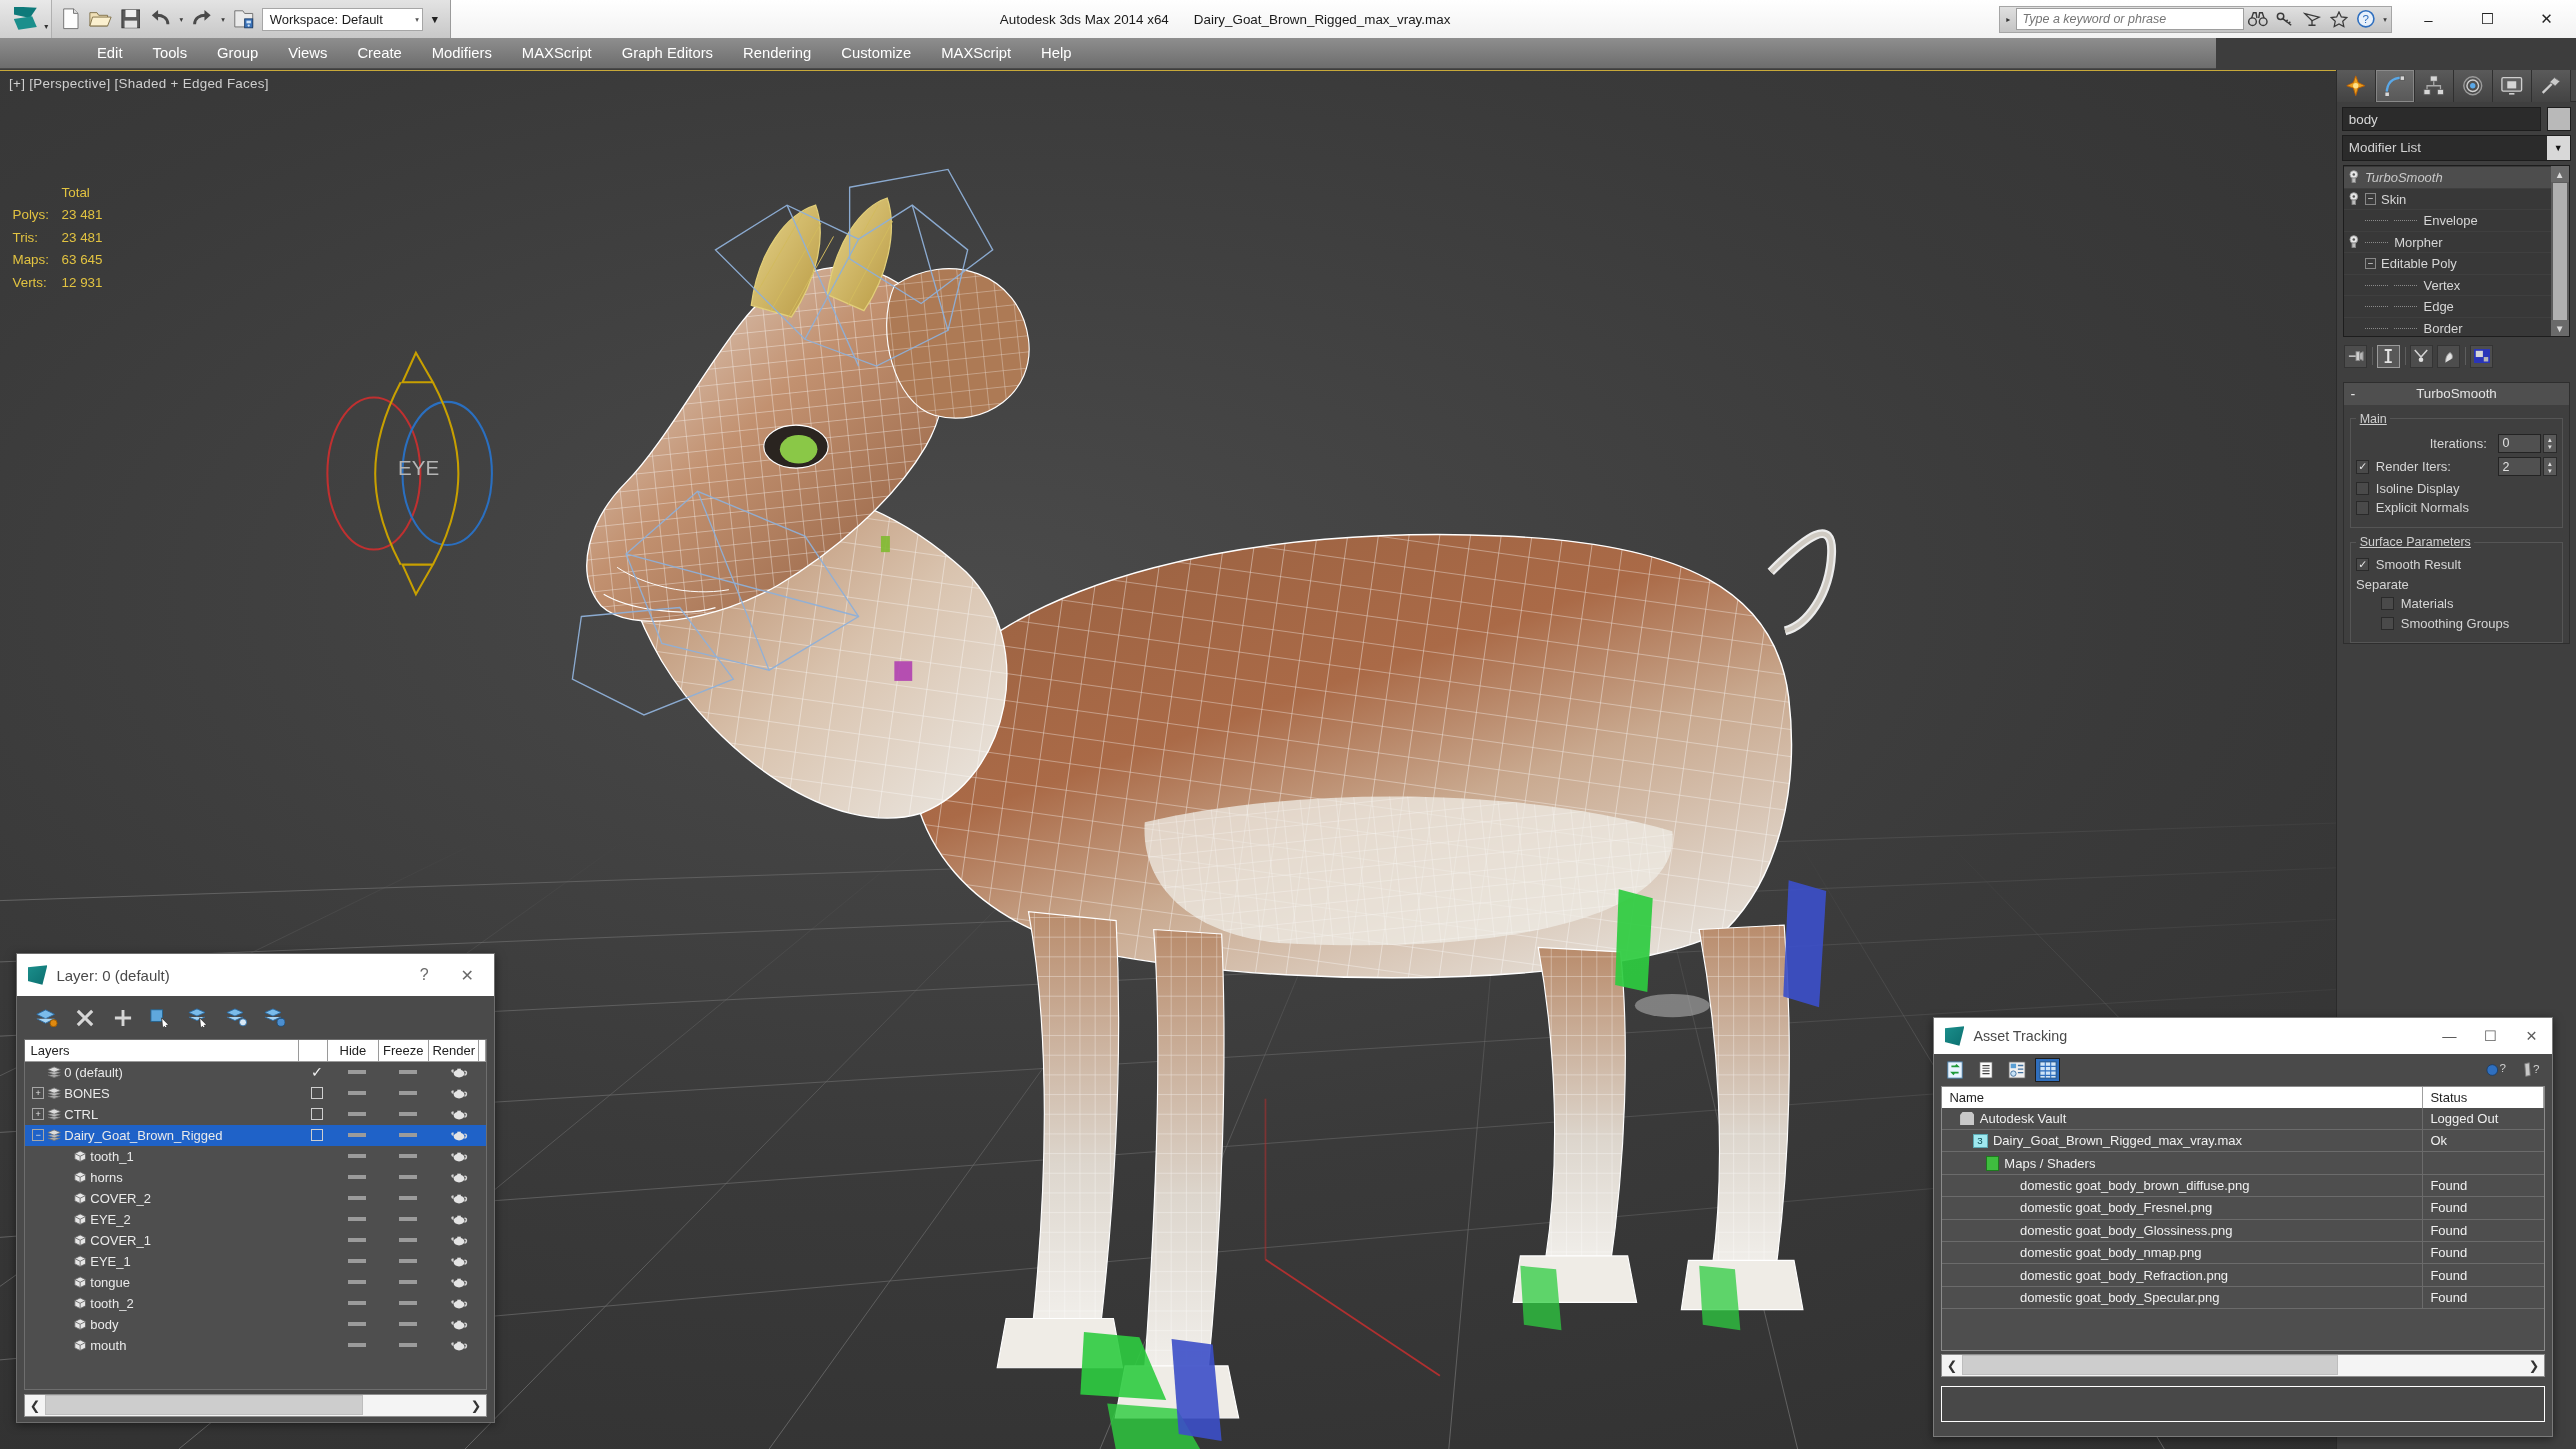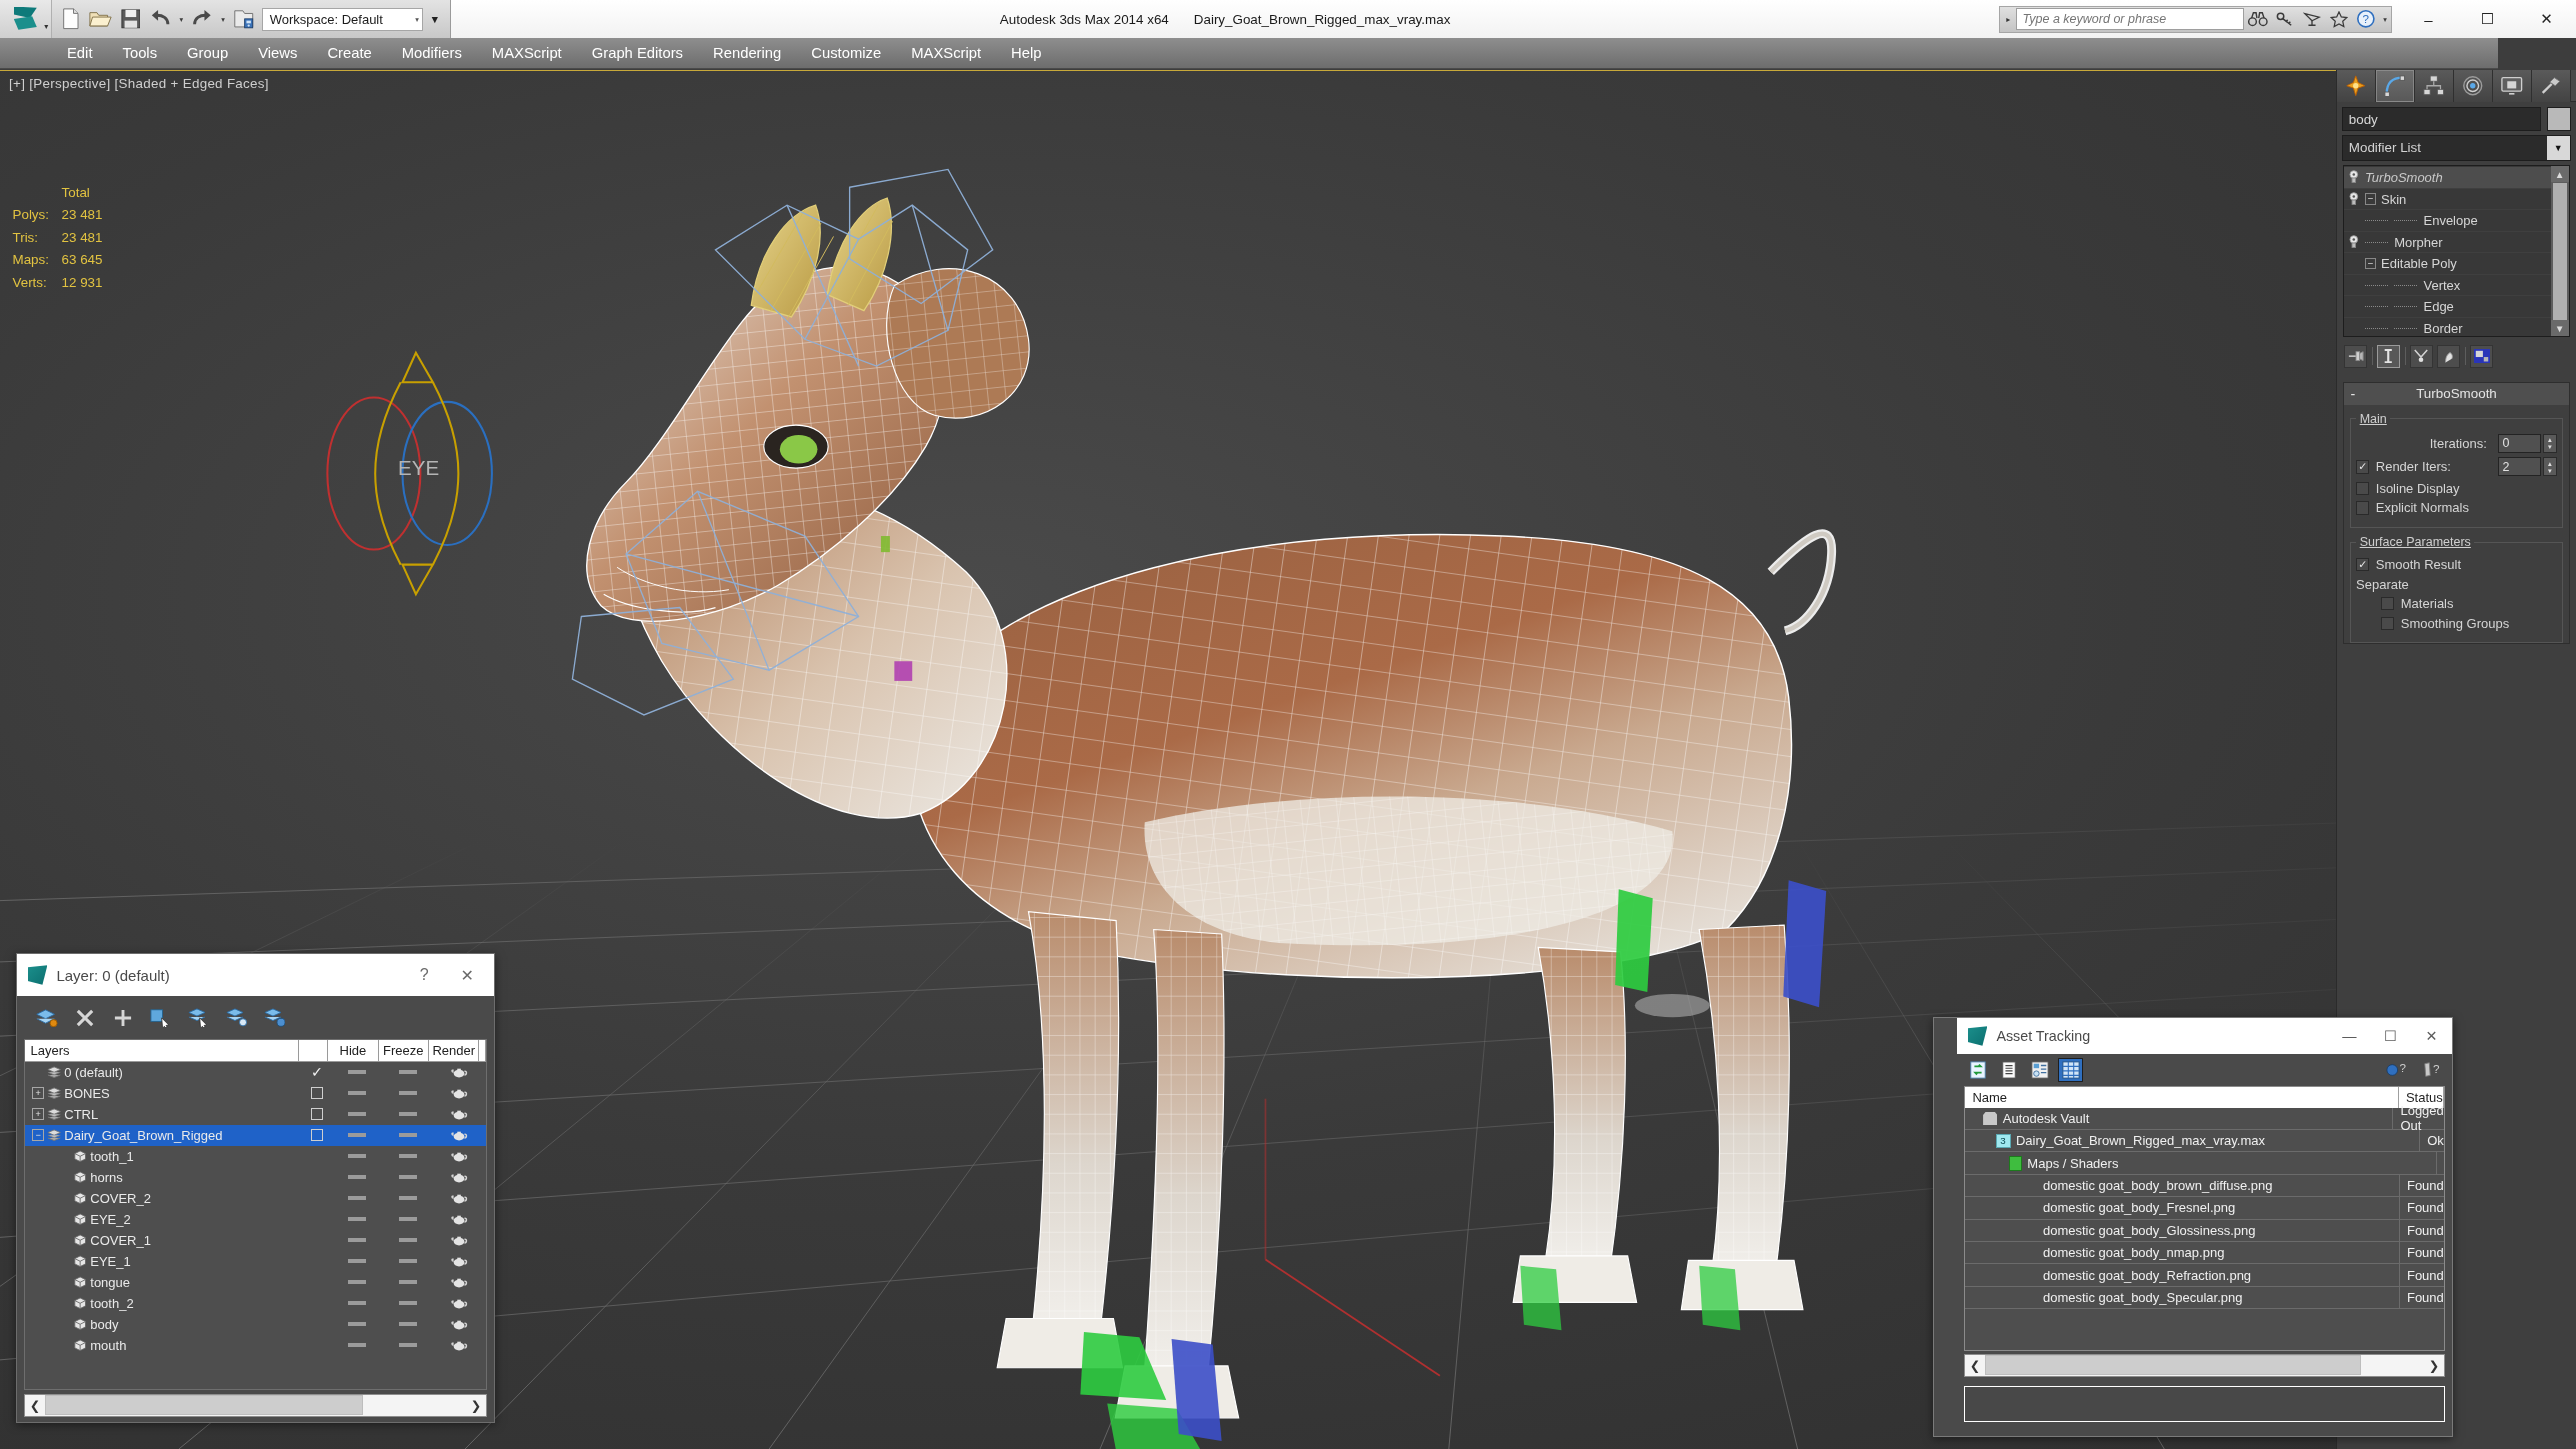--- a/index.html
+++ b/index.html
@@ -41,23 +41,23 @@
   #searchwrap .arrowb{ width:16px; height:25px; display:flex; align-items:center; justify-content:center;
     font-size:8px; color:#333;}
   #searchinput{ width:228px; height:21.5px; border:0.9px solid #9e9e9e; background:#fff;
     font-size:12.5px; font-style:italic; color:#8a8a8a; padding:0 5.4px; font-family:"Liberation Sans",sans-serif;}
   .sicon{ width:27px; height:25px; display:flex; align-items:center; justify-content:center; }
   #winbtns{ display:flex; height:38px; }
   .winbtn{ width:59px; height:38px; display:flex; align-items:center; justify-content:center;
     font-size:15px; color:#222; }
 
   
-  #menubar{ position:absolute; left:0; top:38px; width:2498px; height:31px;
+  #menubar{ position:absolute; left:0; top:38px; width:2216px; height:31px;
     background:linear-gradient(#8e8e8e,#6d6d6d); display:flex; align-items:center;
-    padding-left:52px; border-bottom:0.9px solid #4a4a4a;}
+    padding-left:82px; border-bottom:0.9px solid #4a4a4a;}
   .menuitem{ font-size:14.8px; color:#fff; padding:3.6px 15px; white-space:nowrap; }
 
   
   #viewport{ position:absolute; left:0; top:70px; width:2336px; height:1379px;
     background:radial-gradient(ellipse 130% 110% at 42% 38%, #4a4a4a 0%, #3a3a3a 38%, #282828 100%);
     overflow:hidden; border-top:1.8px solid #c8a93a; }
   #vplabel{ position:absolute; left:9px; top:5.4px; font-size:13.4px; color:#cfcfcf; letter-spacing:0.3px;}
   #vpstats{ position:absolute; left:12.5px; top:111px; font-size:13.4px; color:#e2c341; line-height:22.4px;}
   #vpstats table{ border-collapse:collapse; }
   #vpstats td{ padding:0 7.2px 0 0; font-size:13.4px; color:#e2c341; white-space:nowrap;}
@@ -162,22 +162,22 @@
   .expsm{ width:11.6px; height:11.6px; border:0.9px solid #a7a7a7; display:inline-flex;
     align-items:center; justify-content:center; font-size:9px; color:#e4e4e4; line-height:1; flex:0 0 auto;}
   .expsm.blank{ border:none; }
   .layericon{ width:14.3px; height:12.5px; flex:0 0 auto;}
   #layerhscroll{ height:23px; margin:3.6px 7.2px 0 7.2px; background:#f4f4f4; border:0.9px solid #8d8d8d;
     display:flex; align-items:center; }
   #layerhscroll .ar{ width:19.7px; text-align:center; font-size:12.5px; color:#333;}
   #layerhscroll .thumb{ height:19.7px; background:#cdcdcd; border:0.9px solid #bdbdbd; flex:0 0 318px;}
 
   
-  #assetdlg{ position:absolute; left:1933px; top:1017px; width:520px; height:420px;
-    background:#4a4a4a; border:0.9px solid #7a7a7a; box-shadow:0 1.8px 9px rgba(0,0,0,.5);padding-left:23px;}
+  #assetdlg{ position:absolute; left:1933px; top:1017px; width:620px; height:420px;
+    background:#4a4a4a; border:0.9px solid #7a7a7a; box-shadow:0 1.8px 9px rgba(0,0,0,.5);}
   #assettitle{ height:36px; background:#fff; display:flex; align-items:center; padding-left:10.7px;}
   #assettitle .t{ font-size:14.3px; color:#4a4a4a;}
   #assetwinbtns{ margin-left:auto; display:flex;}
   .awb{ width:41px; height:34px; display:flex; align-items:center; justify-content:center;
     font-size:14.3px; color:#5c5c5c;}
   #assetmenu{ height:29px; background:#fff; display:flex; align-items:center; padding-left:9px; gap:0;}
   .amenu{ font-size:13.4px; color:#333; padding:1.8px 9px;}
   #assettoolbar{ height:32px; background:#4a4a4a; display:flex; align-items:center; padding:0 9px; gap:8px;}
   .atool{ width:23px; height:21.5px; display:flex; align-items:center; justify-content:center;}
   .atool.active{ background:#2f6fbf; box-shadow:0 0 0 0.9px #1a1a1a;}

